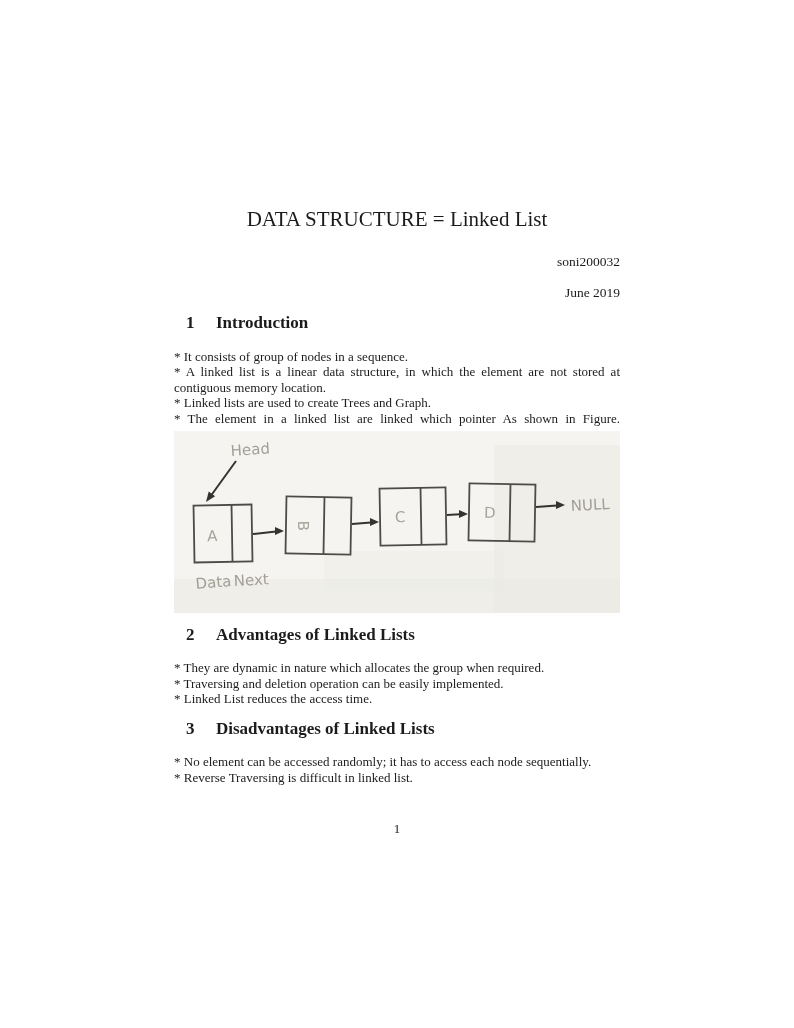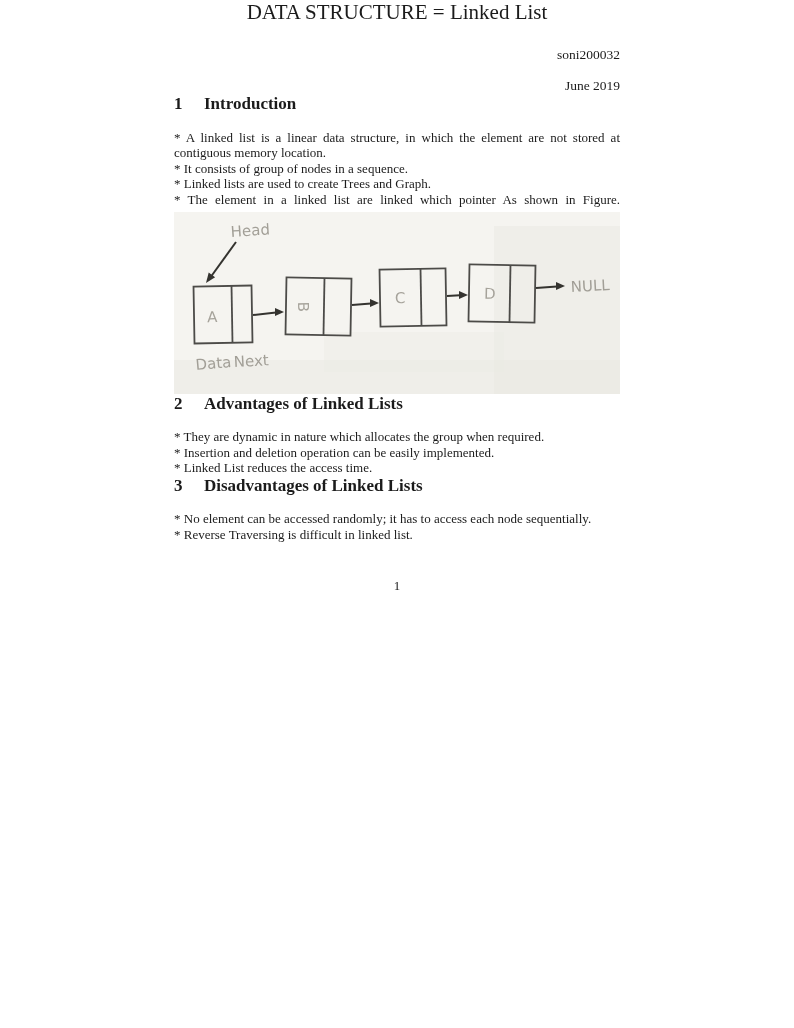--- a/index.html
+++ b/index.html
@@ -21,37 +21,38 @@
     background: #ffffff;
   }
   .content {
     position: absolute;
     left: 174px;
     top: 0;
     width: 446px;
   }
   .doc-title {
     margin: 0;
+    padding-top: 207px;
     font-size: 21px;
     line-height: 1.2;
     font-weight: normal;
     text-align: center;
   }
   .doc-author {
     margin-top: 22px;
     font-size: 13.5px;
     text-align: right;
   }
   .doc-date {
     margin-top: 15px;
     font-size: 13.5px;
     text-align: right;
   }
   h2.sec-heading {
-    margin: 0;
+    margin: 12px;
     font-size: 17px;
     font-weight: bold;
     line-height: 1.2;
   }
   .sec-1 { margin-top: 40px; }
   .sec-2 { margin-top: 34px; }
   .sec-3 { margin-top: 31px; }
   .sec-num {
     display: inline-block;
     width: 30px;
@@ -114,22 +115,22 @@
 
     <h1 class="doc-title">DATA STRUCTURE = Linked List</h1>
     <div class="doc-author">soni200032</div>
     <div class="doc-date">June 2019</div>
 
     <section>
       <h2 class="sec-heading sec-1">
         <span class="sec-num">1</span><span>Introduction</span>
       </h2>
       <div class="body-block">
+        <p>* It consists of group of nodes in a sequence.</p>
         <p>* A linked list is a linear data structure, in which the element are not stored at contiguous memory location.</p>
-        <p>* It consists of group of nodes in a sequence.</p>
         <p>* Linked lists are used to create Trees and Graph.</p>
         <p class="stretch">* The element in a linked list are linked which pointer As shown in Figure.</p>
       </div>
     </section>
 
     <figure class="scan-figure">
       <svg viewBox="0 0 446 182" width="446" height="182" xmlns="http://www.w3.org/2000/svg">
 
         <rect x="0" y="0" width="446" height="182" fill="#f5f4f0"></rect>
         <rect x="320" y="14" width="126" height="168" fill="#e8e6e0" opacity="0.45"></rect>
@@ -178,21 +179,21 @@
         <text class="scan-text" x="60" y="155" transform="rotate(-3 60 155)">Next</text>
       </svg>
     </figure>
 
     <section>
       <h2 class="sec-heading sec-2">
         <span class="sec-num">2</span><span>Advantages of Linked Lists</span>
       </h2>
       <div class="body-block">
         <p>* They are dynamic in nature which allocates the group when required.</p>
-        <p>* Insertion and deletion operation can be easily implemented.</p>
+        <p>* Traversing and deletion operation can be easily implemented.</p>
         <p>* Linked List reduces the access time.</p>
       </div>
     </section>
 
     <section>
       <h2 class="sec-heading sec-3">
         <span class="sec-num">3</span><span>Disadvantages of Linked Lists</span>
       </h2>
       <div class="body-block">
         <p>* No element can be accessed randomly; it has to access each node sequentially.</p>

